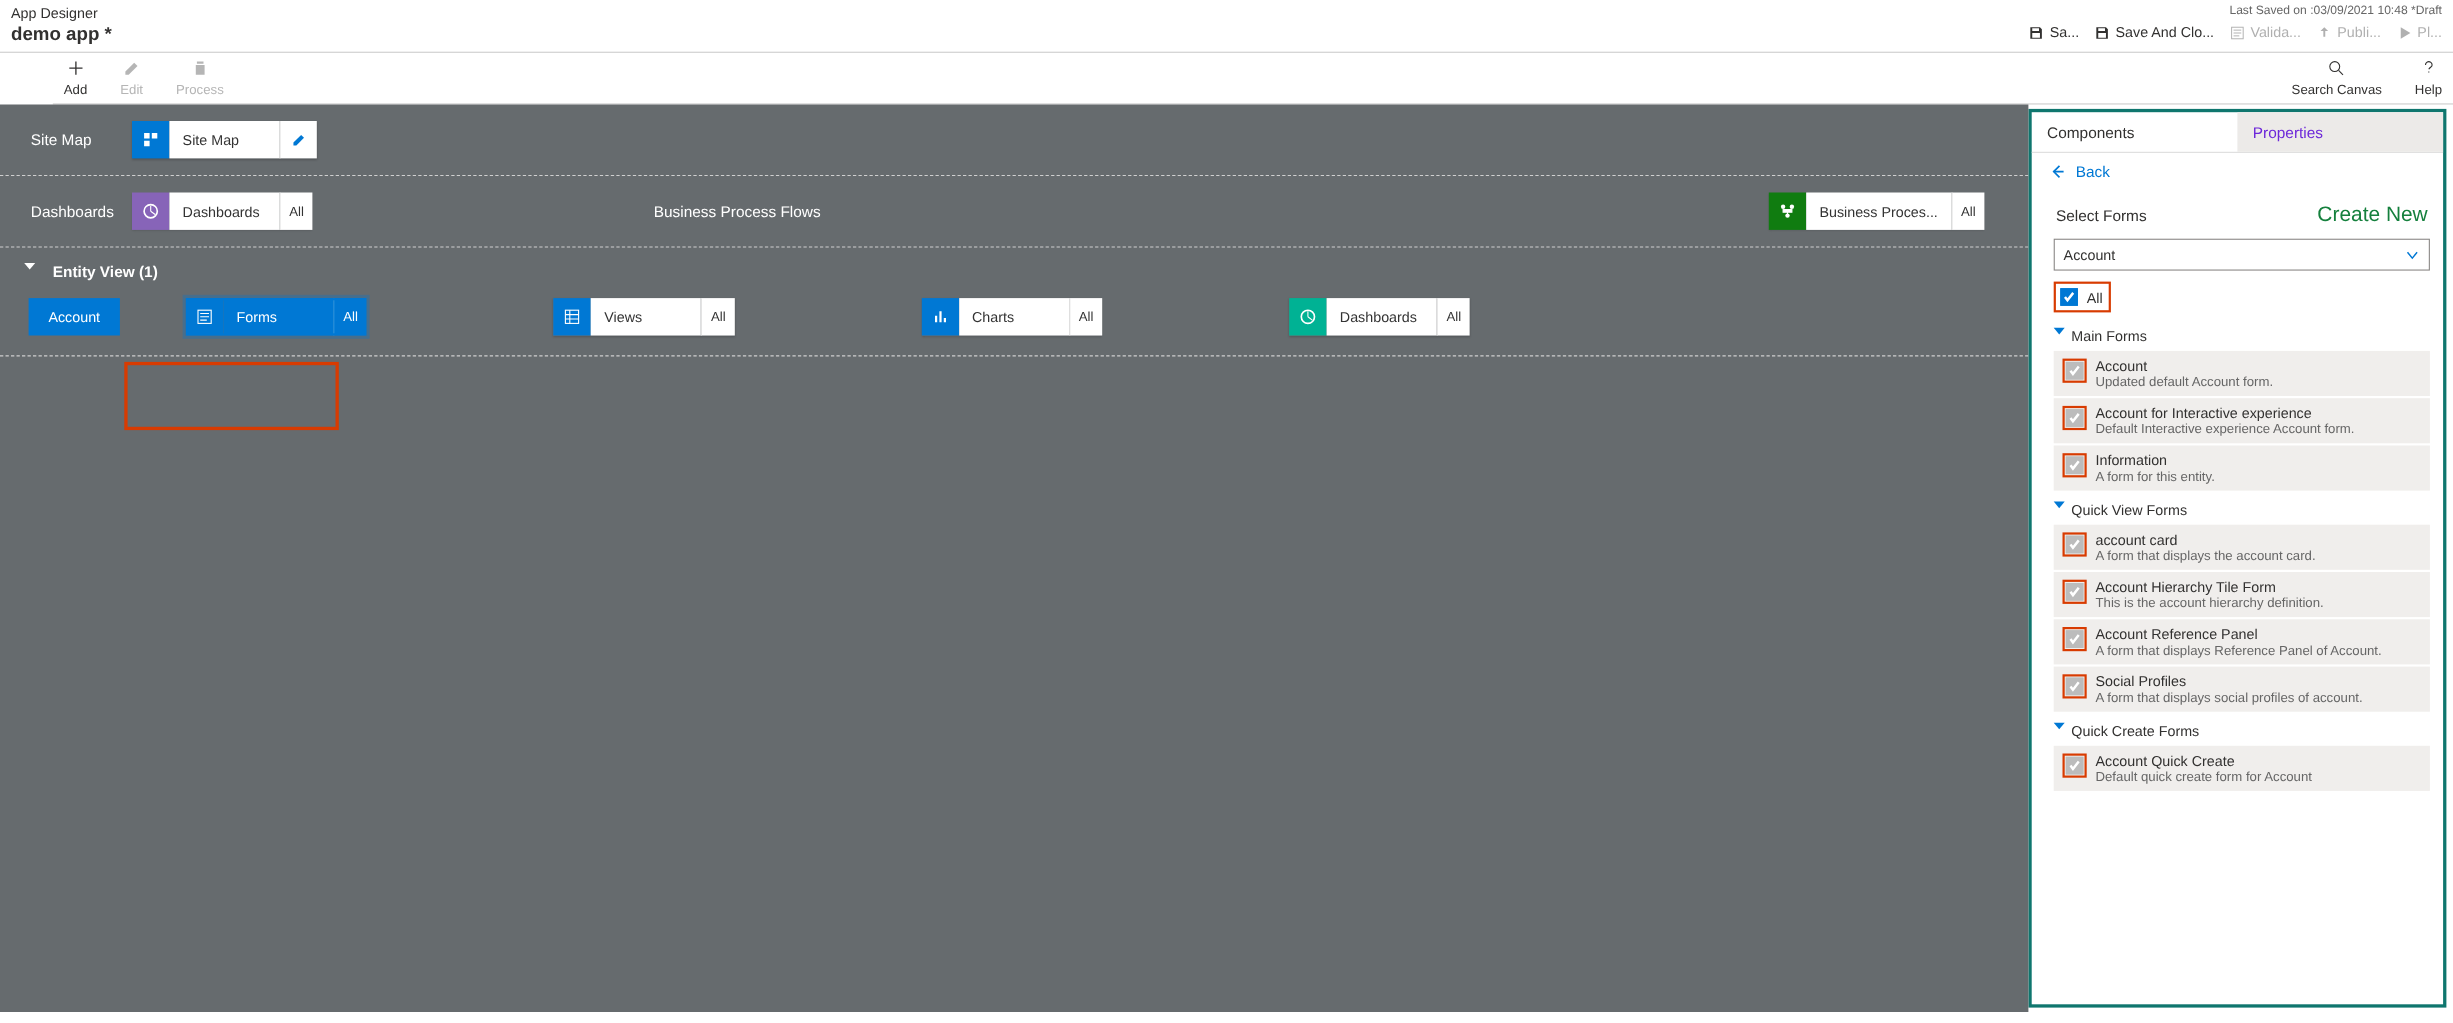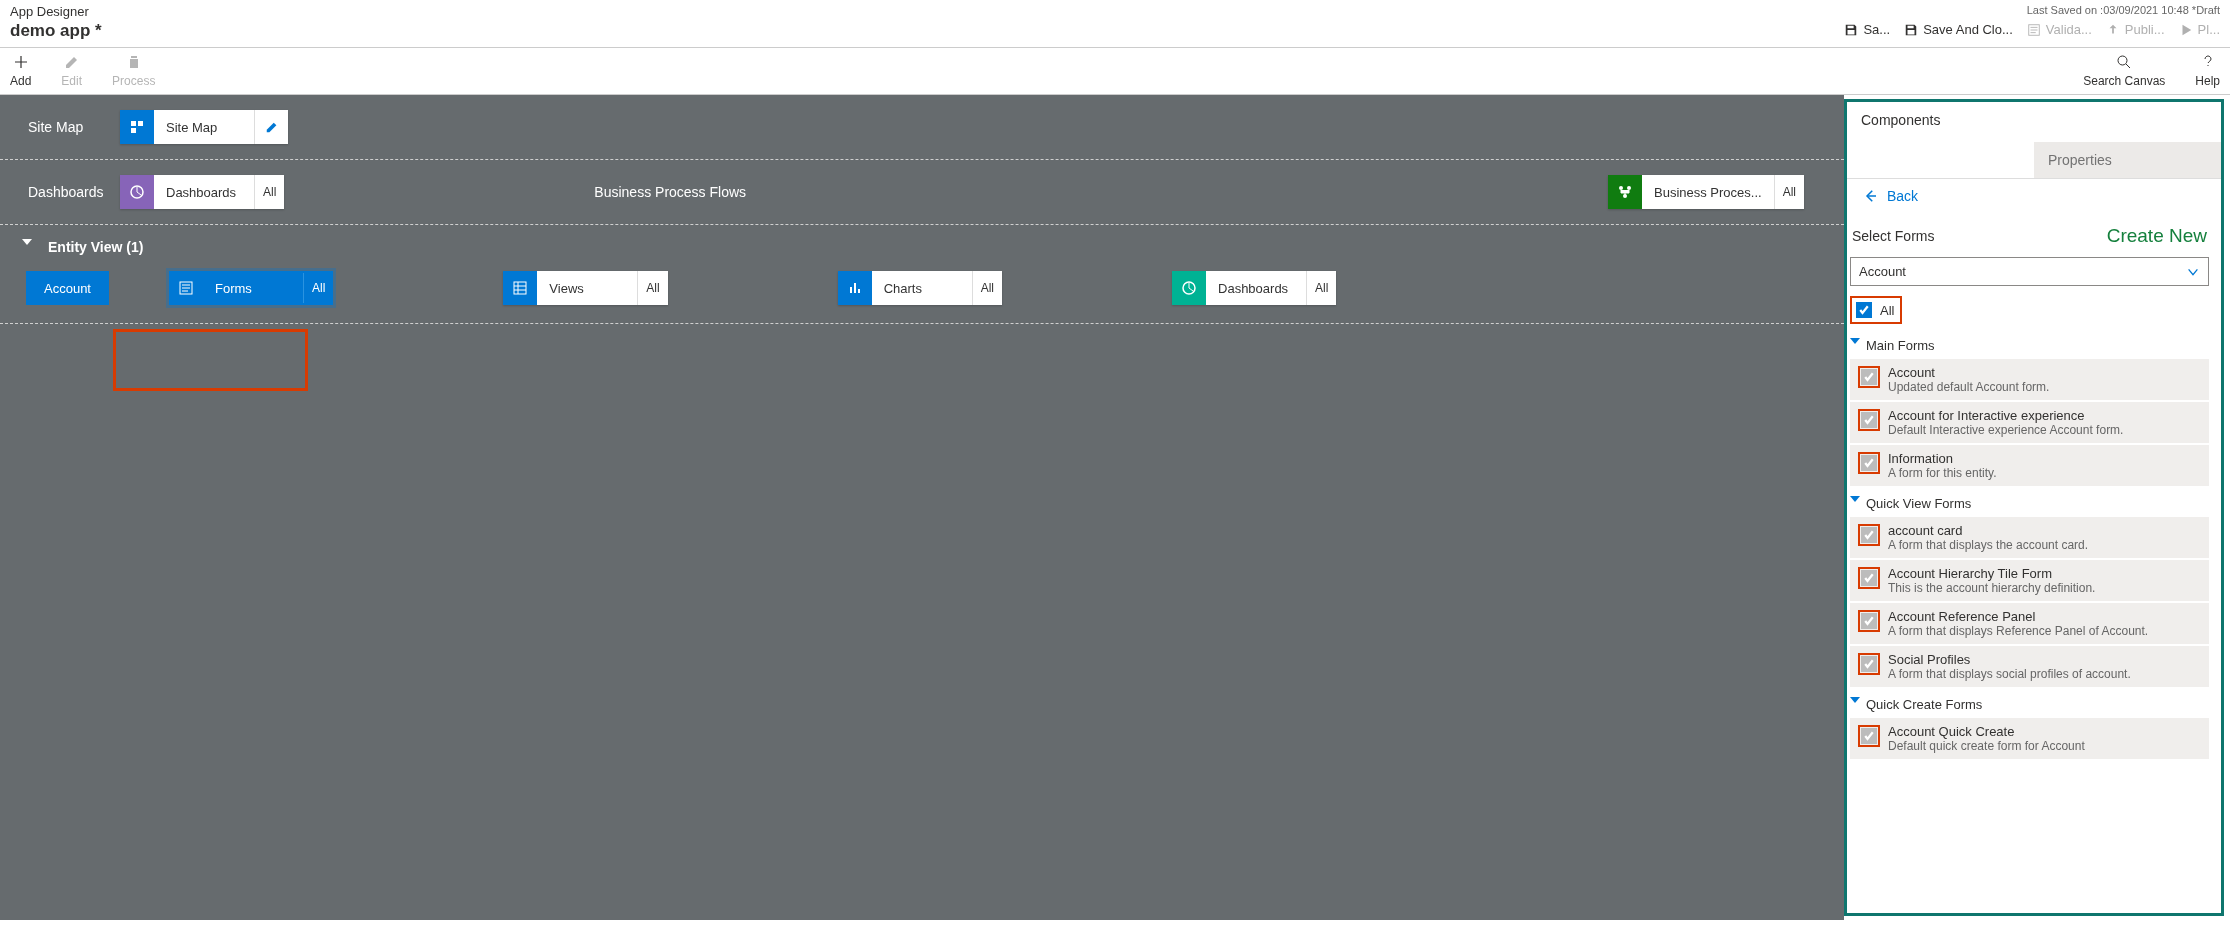--- a/index.html
+++ b/index.html
@@ -8,21 +8,21 @@
   .topbar { display:flex; align-items:flex-start; justify-content:space-between; padding:4px 10px 0 10px; }
   .topbar .left .title { font-size:13px; color:#323130; }
   .topbar .left .appname { font-size:17px; font-weight:600; margin-top:2px; }
   .topbar .right { text-align:right; font-size:11px; color:#666; }
   .topbar .cmds { display:flex; gap:14px; margin-top:6px; justify-content:flex-end; align-items:center; }
   .cmd { display:flex; align-items:center; gap:5px; color:#323130; cursor:pointer; font-size:13px; }
   .cmd.disabled { color:#b0b0b0;align-items:center; }
   .cmd svg { width:14px; height:14px; flex-shrink:0;}
   hr.sep { border:none; border-top:1px solid #ccc; margin:6px 0 0 0;}
   
-  .toolbar { display:flex; align-items:flex-end; justify-content:space-between; padding:6px 10px; border-bottom:1px solid #ccc;}
+  .toolbar { display:flex; align-items:flex-end; justify-content:space-between; padding:6px 10px; border-bottom:1px solid #ccc;margin-left:48px;}
   .toolbar .tools-left { display:flex; gap:30px;}
   .tool { display:flex; flex-direction:column; align-items:center; color:#323130; cursor:pointer; font-size:12px; gap:4px;}
   .tool.disabled { color:#b5b5b5;}
   .tool svg { width:16px;height:16px;}
   .toolbar .tools-right { display:flex; gap:30px; align-items:flex-start;}
   
   .main { display:flex; height: calc(100vh - 105px);}
   .canvas-wrap { flex:1; background:#666b6e; position:relative; overflow:hidden;}
   .canvas { position:relative; width:100%; height:100%;}
   .row-section { position:relative; border-bottom:1px dashed #d0d0d0;}
@@ -42,24 +42,24 @@
   .entity-header { display:flex; gap:16px; color:#fff; padding:14px 22px 4px 22px; font-size:14px;font-weight:bold;}
   .entity-header .caret { width:0;height:0;border-left:5px solid transparent;border-right:5px solid transparent;border-top:6px solid #fff;}
   .entity-tiles-row { display:flex; align-items:center; padding:12px 0 18px 26px; gap:60px;}
   .btn-account { background:#0078d4; color:#fff; height:34px; display:flex; align-items:center; padding:0 18px; font-size:13px; cursor:pointer;}
   
   .red-box { position:absolute; border:3px solid #d83b01; pointer-events:none;}
   
   .sidepanel { width:380px; border:3px solid #0f766e; background:#fff; display:flex; flex-direction:column; margin:4px 6px 4px 0;}
   .tabs { display:flex; border-bottom:1px solid #ddd;}
   .tabs .tab { flex:1; padding:10px 14px; font-size:14px; cursor:pointer; text-align:left;}
-  .tabs .tab.inactive { background:#eceae8; color:#737373;margin-top:40px;}
+  .tabs .tab.inactive { background:#eceae8; color:#6d28d9;}
   .backrow { display:flex; align-items:center; gap:8px; padding:8px 14px; color:#0078d4; font-size:14px; cursor:pointer;}
   .backrow svg{ width:18px;height:18px; stroke:#0078d4; fill:none;}
-  .panel-body { padding:6px 12px 12px 3px; overflow-y:auto; flex:1;}
+  .panel-body { padding:6px 12px 12px 20px; overflow-y:auto; flex:1;}
   .panel-hdr { display:flex; justify-content:space-between; align-items:center; padding:6px 2px;}
   .panel-hdr .lbl { font-size:14px; color:#323130;}
   .panel-hdr .create { color:#15803d; font-size:19px; cursor:pointer;}
   .select-box { border:1px solid #8a8886; padding:6px 8px; display:flex; justify-content:space-between; align-items:center; margin:4px 0 10px 0; font-size:13px;}
   .select-box svg{ width:14px;height:14px; stroke:#0078d4; fill:none;}
   .chkrow { display:inline-flex; align-items:center; gap:8px; padding:4px 6px 4px 4px; border:2px solid #d83b01; margin-bottom:8px;}
   .chk { width:16px; height:16px; border:1px solid #0078d4; background:#0078d4; display:flex;align-items:center;justify-content:center;}
   .chk svg{ width:12px;height:12px; stroke:#fff; stroke-width:3; fill:none;}
   .chk.dis { background:#bcbcbc; border-color:#bcbcbc;}
   .grp-hdr{ display:flex; gap:6px; font-size:13px; color:#323130; margin:6px 0 6px 0;}

